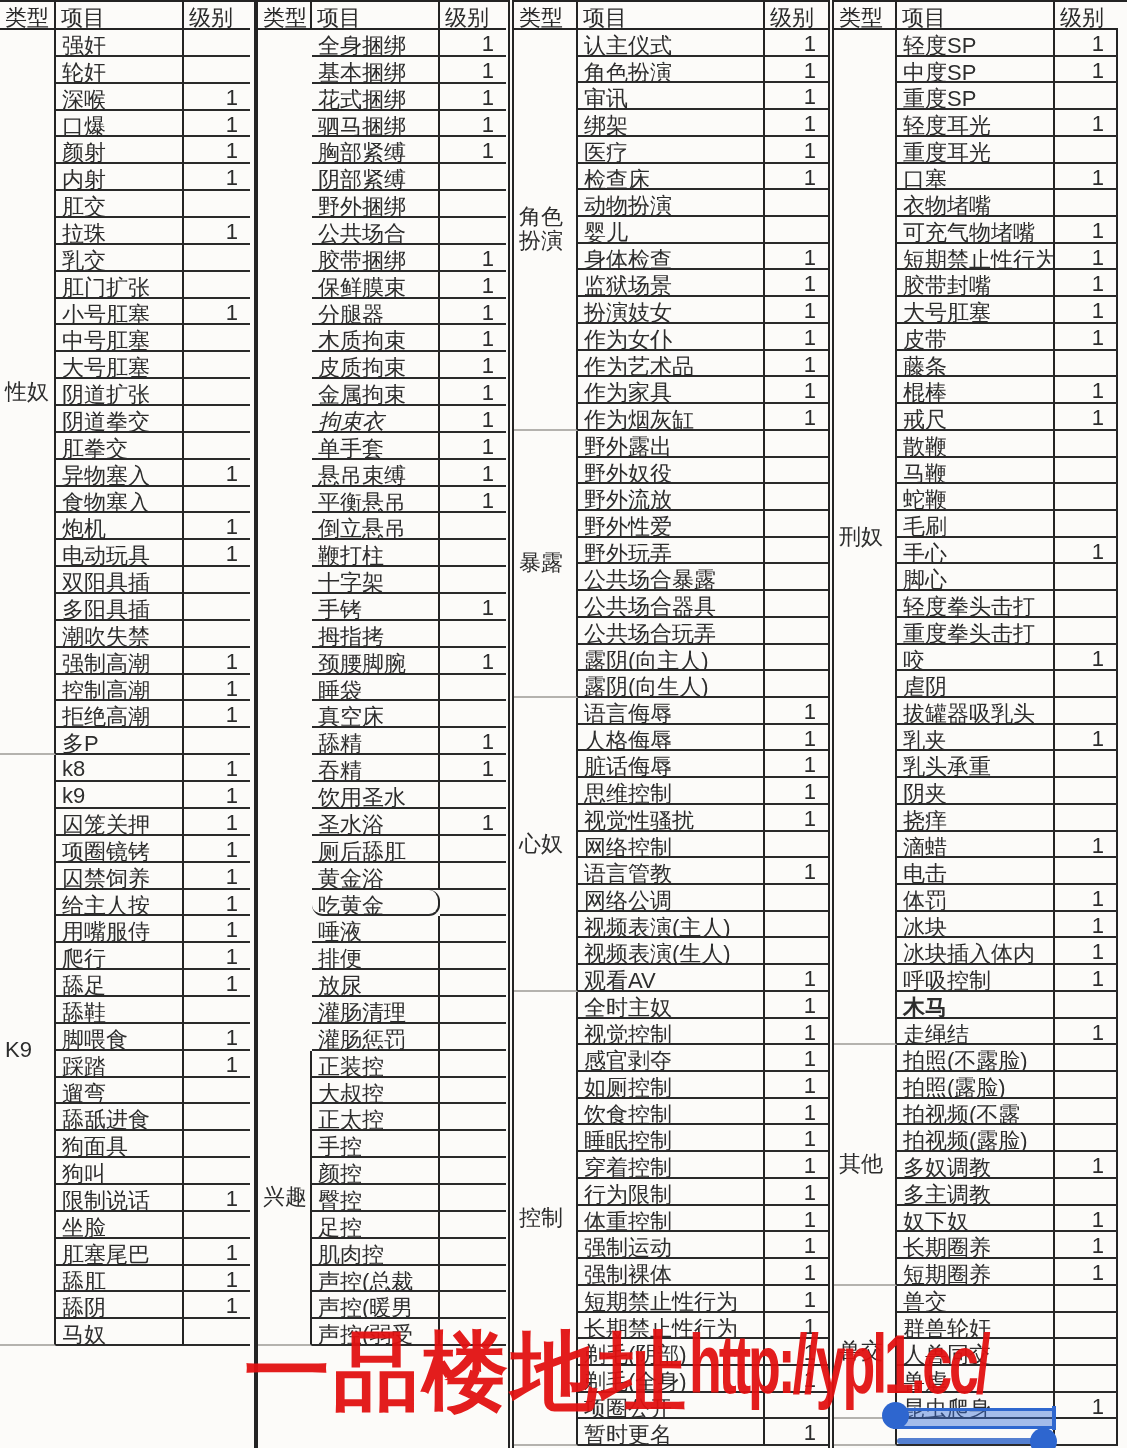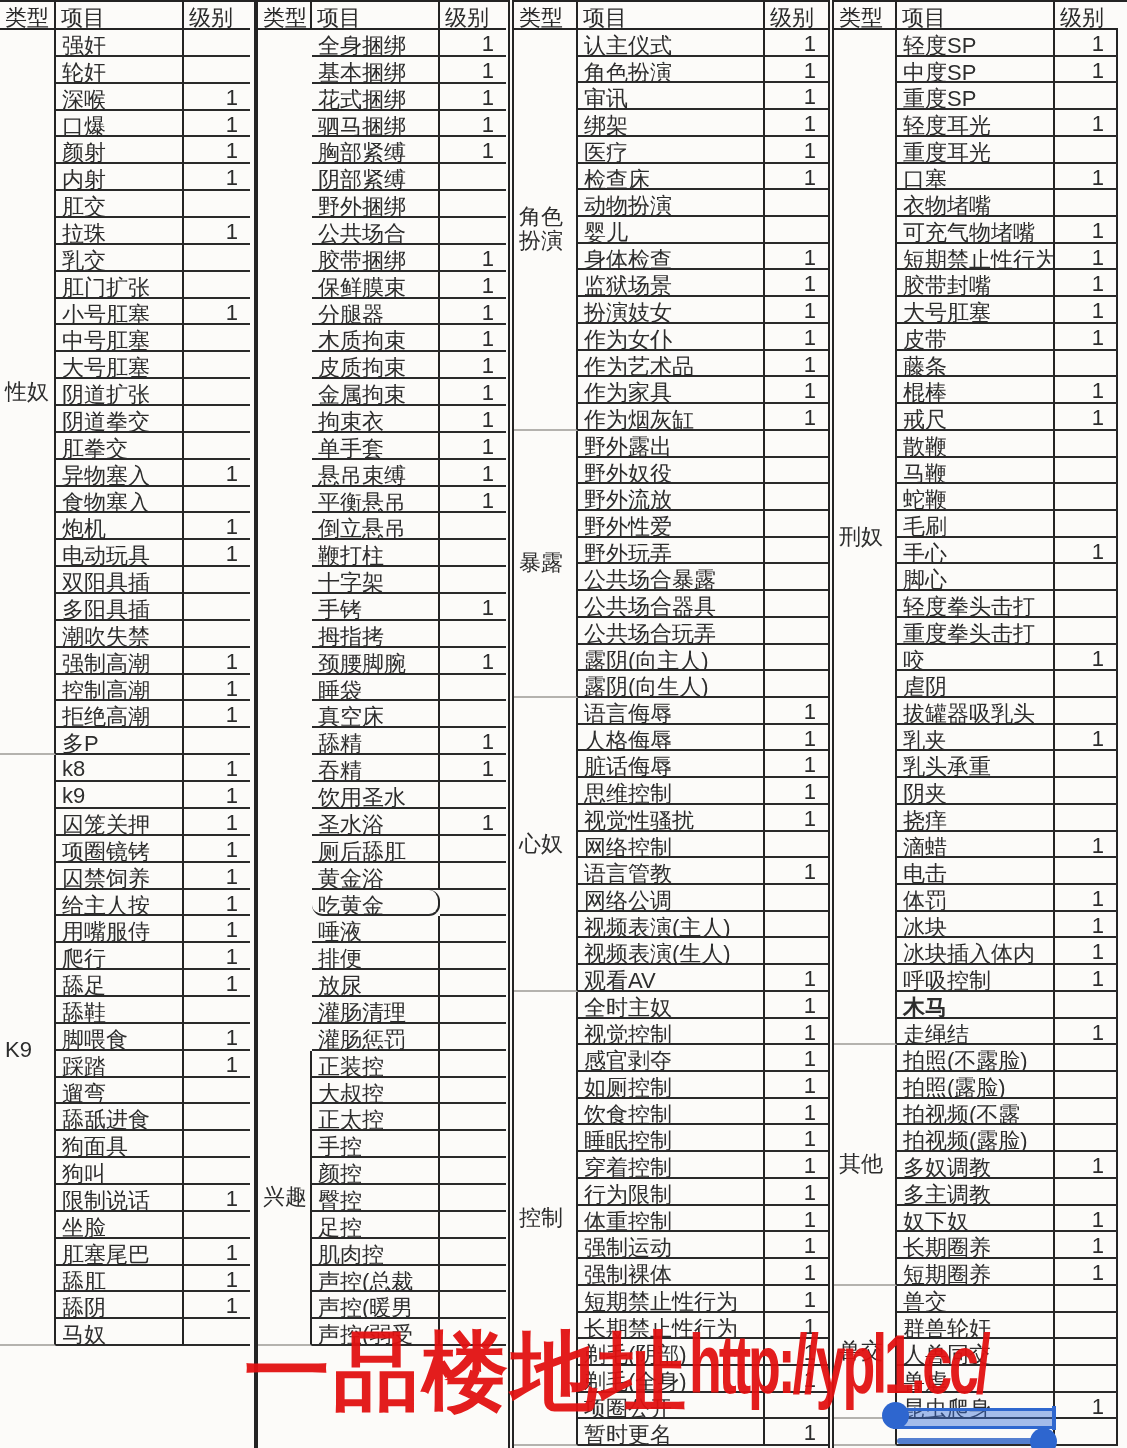--- a/index.html
+++ b/index.html
@@ -162,21 +162,21 @@
       <div class="icell" style="grid-column: 2;">保鲜膜束</div>
       <div class="lcell" style="grid-column: 3;">1</div>
       <div class="icell" style="grid-column: 2;">分腿器</div>
       <div class="lcell" style="grid-column: 3;">1</div>
       <div class="icell" style="grid-column: 2;">木质拘束</div>
       <div class="lcell" style="grid-column: 3;">1</div>
       <div class="icell" style="grid-column: 2;">皮质拘束</div>
       <div class="lcell" style="grid-column: 3;">1</div>
       <div class="icell" style="grid-column: 2;">金属拘束</div>
       <div class="lcell" style="grid-column: 3;">1</div>
-      <div class="icell" style="grid-column: 2;">拘束衣</div>
+      <div class="icell" style="grid-column: 2; font-style: italic;">拘束衣</div>
       <div class="lcell" style="grid-column: 3;">1</div>
       <div class="icell" style="grid-column: 2;">单手套</div>
       <div class="lcell" style="grid-column: 3;">1</div>
       <div class="icell" style="grid-column: 2;">悬吊束缚</div>
       <div class="lcell" style="grid-column: 3;">1</div>
       <div class="icell" style="grid-column: 2;">平衡悬吊</div>
       <div class="lcell" style="grid-column: 3;">1</div>
       <div class="icell" style="grid-column: 2;">倒立悬吊</div>
       <div class="lcell" style="grid-column: 3;"></div>
       <div class="icell" style="grid-column: 2;">鞭打柱</div>

